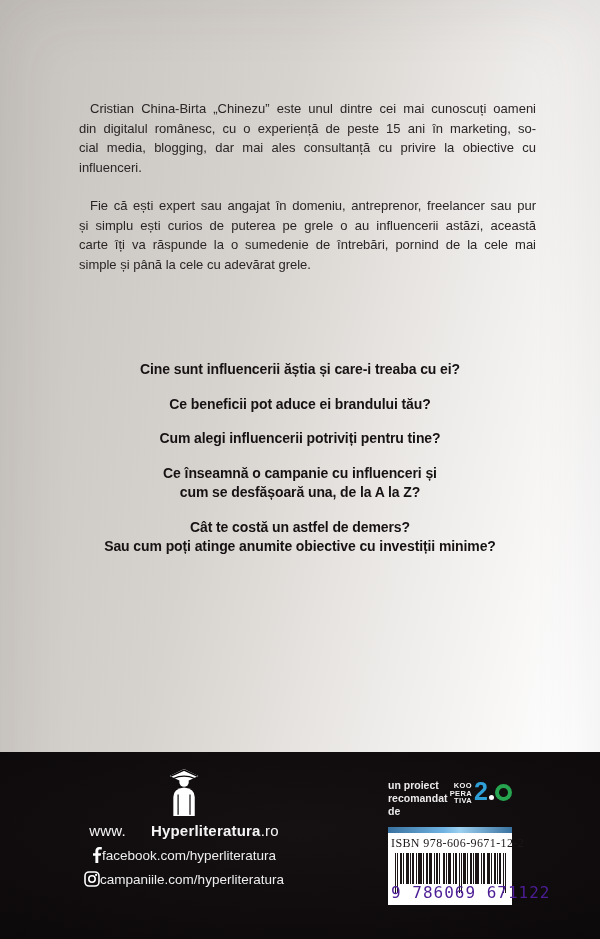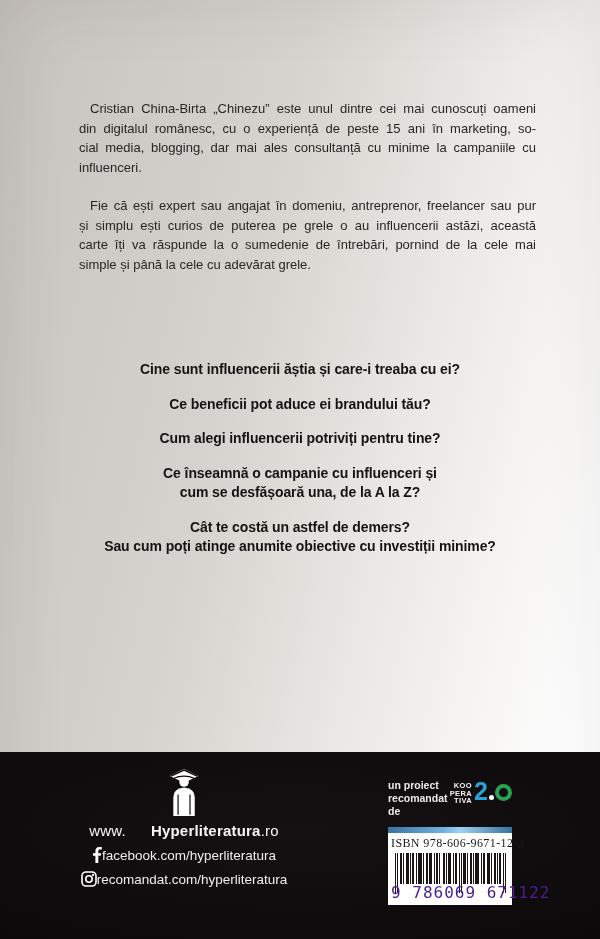--- a/index.html
+++ b/index.html
@@ -55,21 +55,21 @@
 </style>
 </head>
 <body>
 
 <div class="cover">
 
   <div class="body-text">
     <div class="para">
         <div class="pline is-first">Cristian China-Birta „Chinezu” este unul dintre cei mai cunoscuți oameni</div>
         <div class="pline">din digitalul românesc, cu o experiență de peste 15 ani în marketing, so-</div>
-        <div class="pline">cial media, blogging, dar mai ales consultanță cu minime la campaniile cu</div>
+        <div class="pline">cial media, blogging, dar mai ales consultanță cu privire la obiective cu</div>
         <div class="pline is-last">influenceri.</div>
       </div>
     <div class="para">
         <div class="pline is-first">Fie că ești expert sau angajat în domeniu, antreprenor, freelancer sau pur</div>
         <div class="pline">și simplu ești curios de puterea pe grele o au influencerii astăzi, această</div>
         <div class="pline">carte îți va răspunde la o sumedenie de întrebări, pornind de la cele mai</div>
         <div class="pline is-last">simple și până la cele cu adevărat grele.</div>
       </div>
   </div>
 
@@ -105,21 +105,21 @@
           <path fill="#ffffff" d="M7.6 2.6h2.2V0H7.2C4.6 0 3.4 1.8 3.4 3.9V6.2H1v2.6h2.4V16h2.9V8.8h2.4L9.2 6.2H6.3V4.1c0-.9.4-1.5 1.3-1.5z"></path>
         </svg>
         <span>facebook.com/hyperliteratura</span>
       </div>
       <div class="social-row">
         <svg width="16" height="16" viewBox="0 0 16 16">
           <rect x="1" y="1" width="14" height="14" rx="4" fill="none" stroke="#ffffff" stroke-width="1.6"></rect>
           <circle cx="8" cy="8" r="3.2" fill="none" stroke="#ffffff" stroke-width="1.6"></circle>
           <circle cx="12.1" cy="3.9" r="1.1" fill="#ffffff"></circle>
         </svg>
-        <span>recomandat.com/hyperliteratura</span>
+        <span>campaniile.com/hyperliteratura</span>
       </div>
     </div>
 
     <div class="right-col">
       <div class="project-row">
         <div class="project-note">un proiect
 recomandat de</div>
         <div class="koop">
           <div class="koop-name">KOO
 PERA

